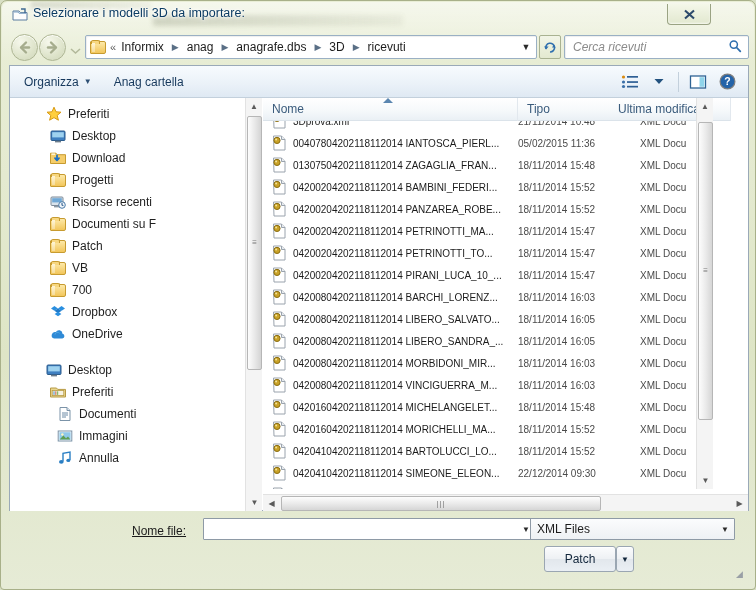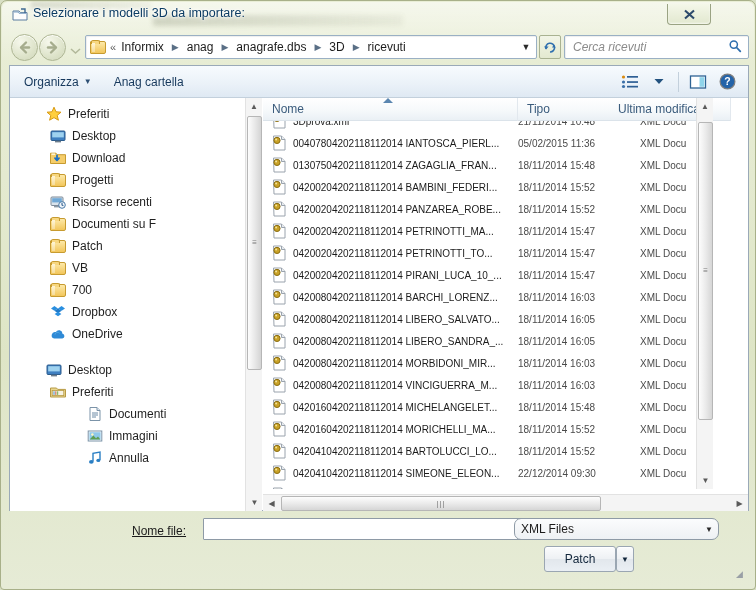--- a/index.html
+++ b/index.html
@@ -125,21 +125,21 @@
     background: #fff; overflow: hidden;
     border-right: 1px solid #dfe6ec;
   }
   .nav-list { padding-top: 5px; }
   .nav-row {
     height: 22px; display: flex; align-items: center; gap: 6px;
     font-size: 12px; color: #1f1f1f; white-space: nowrap;
   }
   .nav-row.lvl0 { padding-left: 36px; }
   .nav-row.lvl1 { padding-left: 40px; }
-  .nav-row.lvl2 { padding-left: 77px; }
+  .nav-row.lvl2 { padding-left: 47px; }
   .nav-row .ico { width: 16px; height: 16px; position: relative; flex: none; }
   .nav-gap { height: 14px; }
 
   
   .folder {
     width: 16px; height: 13px; position: absolute; top: 2px; left: 0;
     background: linear-gradient(180deg,#fde9a9,#f2c65b);
     border: 1px solid #c79b30; border-radius: 1px 2px 2px 1px;
   }
   .folder::before {
@@ -231,23 +231,22 @@
   .bottom { position: absolute; left: 8px; top: 510px; width: 740px; height: 72px; }
   .lbl-nomefile {
     position: absolute; left: 131px; top: 523px; font-size: 12px; color: #1b1b1b; text-decoration: underline;
   }
   .combo {
     position: absolute; background: #fff; border: 1px solid #8e9aa6;
     display: flex; align-items: center; border-radius: 1px;
   }
   .combo-file { left: 202px; top: 517px; width: 333px; height: 22px; }
   .combo-filter {
-    left: 513px; top: 517px; width: 205px; height: 22px;
+    left: 529px; top: 517px; width: 205px; height: 22px;
     background: linear-gradient(180deg,#fbfcfd,#eef1f4);
-    border-radius: 7px;
   }
   .combo-val { padding-left: 6px; font-size: 12px; color: #1b1b1b; }
   .combo-arrow { margin-left: auto; width: 18px; text-align: center; font-size: 8px; color: #2a2a2a; }
   .btn {
     position: absolute; height: 26px;
     background: linear-gradient(180deg,#fbfcfd,#eef1f4 48%,#e2e7ec 50%,#eaeff4);
     border: 1px solid #9aa6b2; border-radius: 3px;
     font-size: 12px; color: #12263b;
     display: flex; align-items: center; justify-content: center;
     box-shadow: inset 0 1px 0 rgba(255,255,255,.9);

